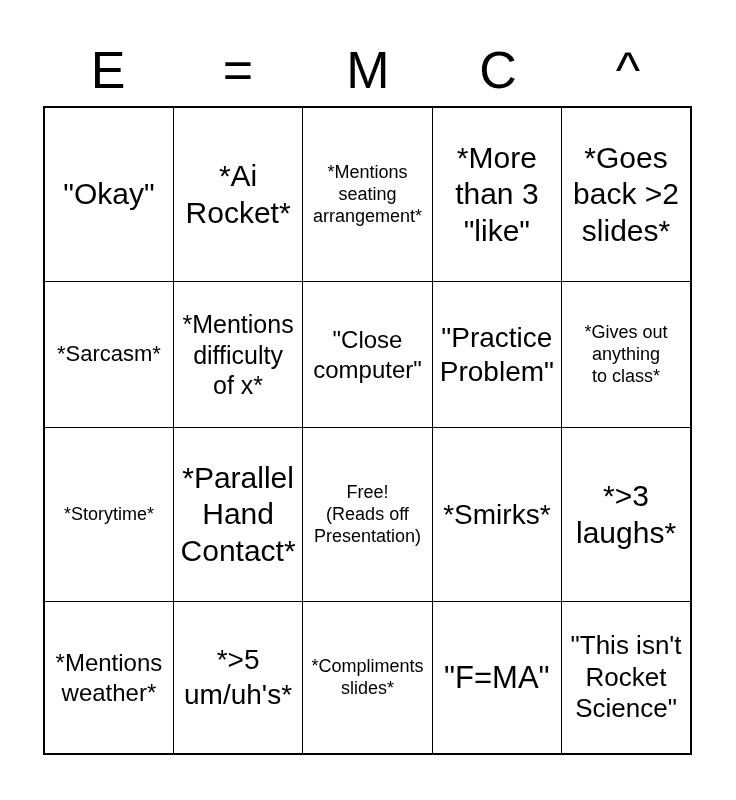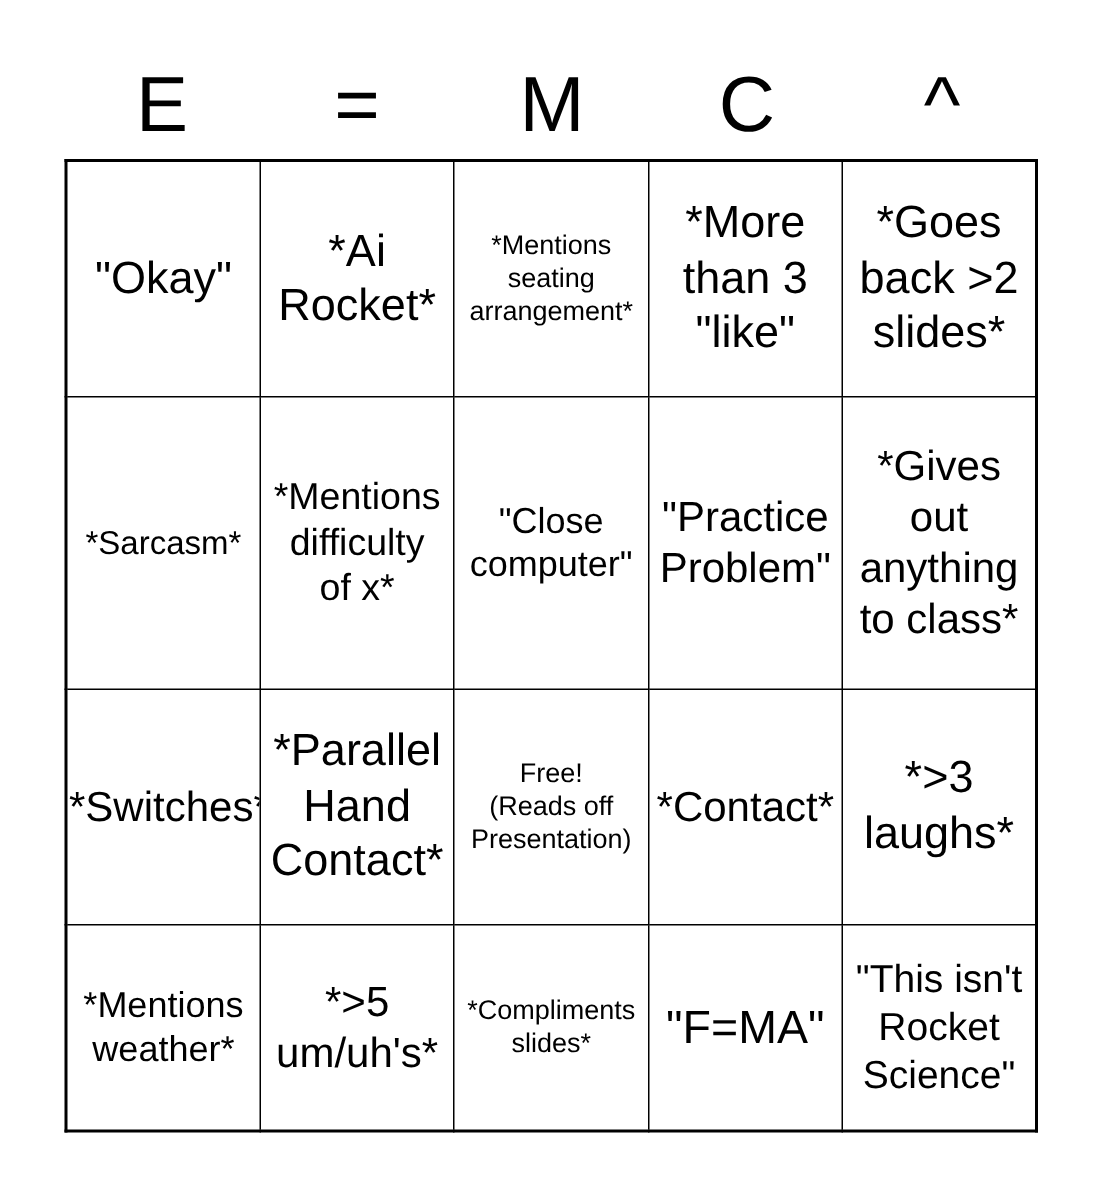--- a/index.html
+++ b/index.html
@@ -43,21 +43,21 @@
     vertical-align: middle;
     white-space: pre-line;
     line-height: 1.22;
     padding: 1px;
     overflow: hidden;
     background: #ffffff;
   }
   .fs17 { font-size: 18px; }
   .fs18 { font-size: 18px; }
   .fs20 { font-size: 20px; }
-  .fs22 { font-size: 28px; }
+  .fs22 { font-size: 18px; }
   .fs23 { font-size: 22px; }
   .fs24 { font-size: 24px; }
   .fs25 { font-size: 25px; }
   .fs26 { font-size: 26px; }
   .fs28 { font-size: 28px; }
   .fs30 { font-size: 30px; }
   .fs31 { font-size: 31px; }
 </style>
 </head>
 <body>
@@ -95,28 +95,28 @@
 of x*</td>
         <td class="fs24">"Close
 computer"</td>
         <td class="fs28">"Practice
 Problem"</td>
         <td class="fs22">*Gives out
 anything
 to class*</td>
       </tr>
       <tr>
-        <td class="fs22">*Switches*</td>
+        <td class="fs22">*Storytime*</td>
         <td class="fs30">*Parallel
 Hand
 Contact*</td>
         <td class="fs17">Free!
 (Reads off
 Presentation)</td>
-        <td class="fs28">*Contact*</td>
+        <td class="fs28">*Smirks*</td>
         <td class="fs30">*&gt;3
 laughs*</td>
       </tr>
       <tr>
         <td class="fs24">*Mentions
 weather*</td>
         <td class="fs28">*&gt;5
 um/uh's*</td>
         <td class="fs18">*Compliments
 slides*</td>

